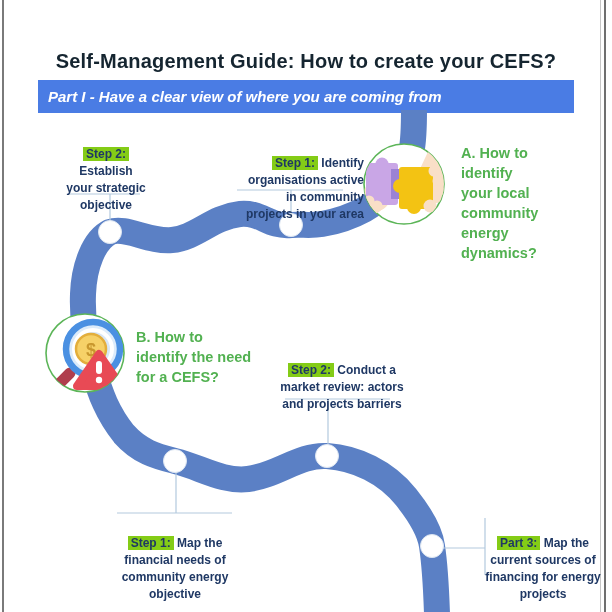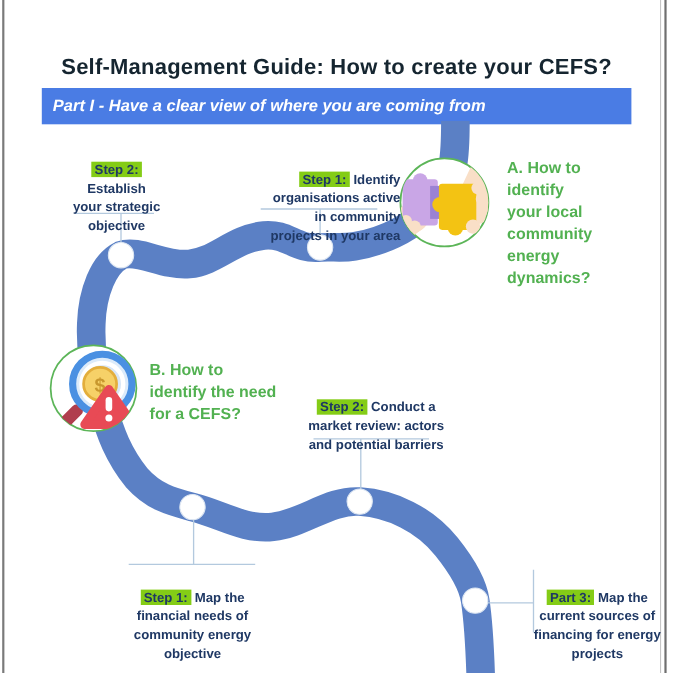--- a/index.html
+++ b/index.html
@@ -168,21 +168,21 @@
   <div class="step-label" style="left:224px;top:138px;width:140px;text-align:right;">
     <span class="tag">Step 1:</span><span> Identify
 organisations active
 in community
 projects in your area</span>
   </div>
 
   <div class="step-label" style="left:272px;top:345px;width:140px;">
     <span class="tag">Step 2:</span><span> Conduct a
 market review: actors
-and potential barriers</span>
+and projects barriers</span>
   </div>
 
   <div class="step-label" style="left:105px;top:518px;width:140px;">
     <span class="tag">Step 1:</span><span> Map the
 financial needs of
 community energy
 objective</span>
   </div>
 
   <div class="step-label" style="left:476px;top:518px;width:134px;">

